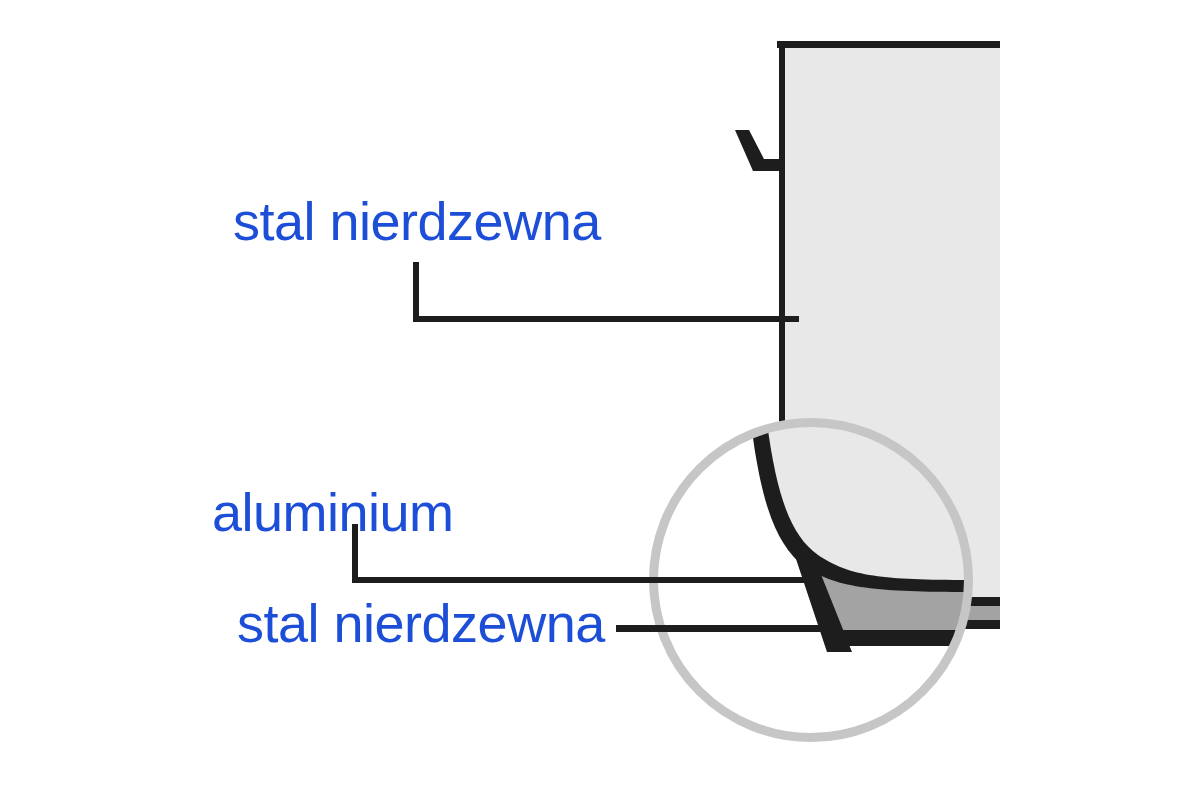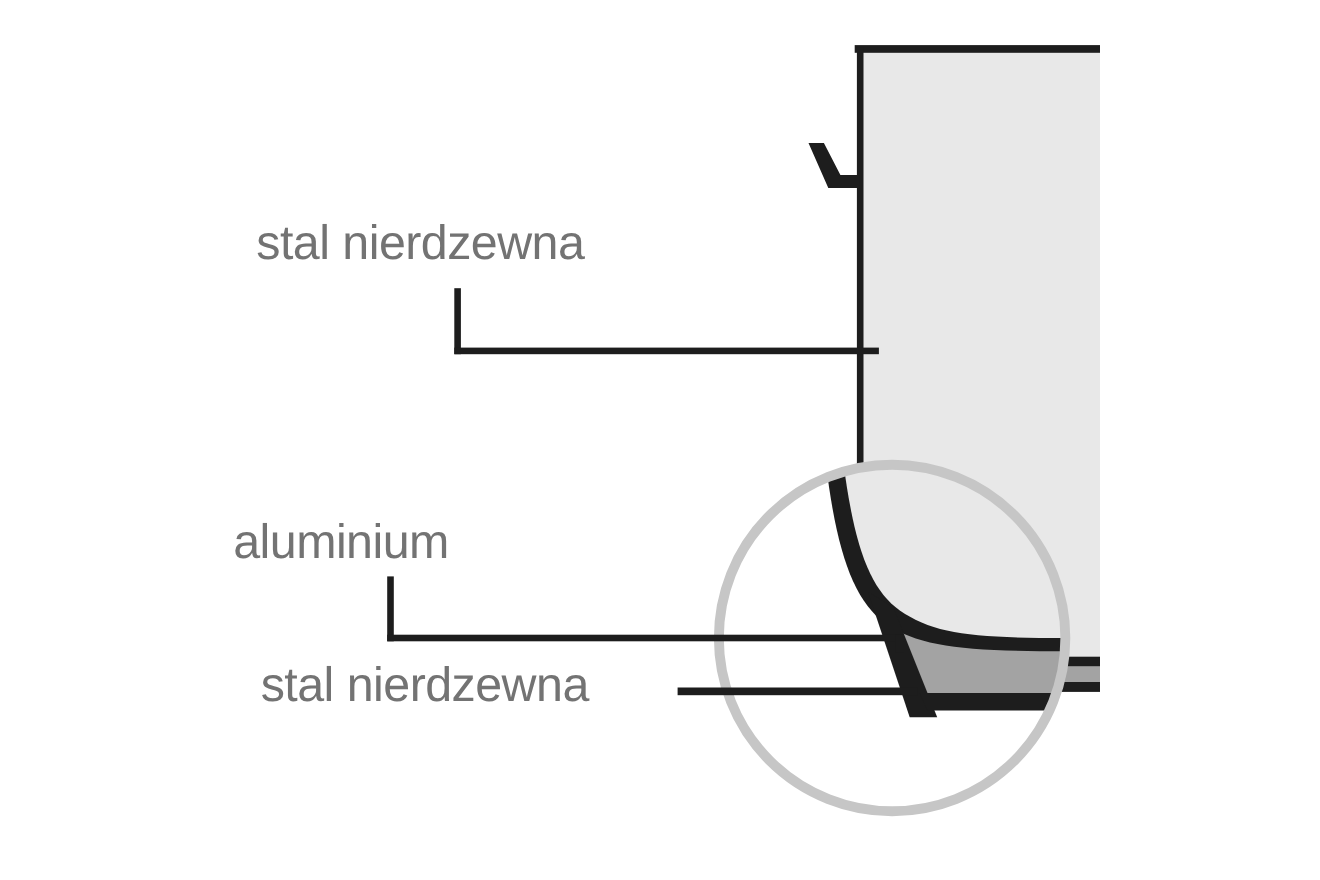--- a/index.html
+++ b/index.html
@@ -6,22 +6,22 @@
   #canvas{
     position:relative;
     width:1200px;height:800px;
     overflow:hidden;
     background:#ffffff;
     font-family:"Liberation Sans", sans-serif;
   }
   #diagram-svg{position:absolute;left:0;top:0;}
   .diagram-label{
     position:absolute;
-    color:#737373;
-    font-size:44px;
+    color:#1d4ed8;
+    font-size:54px;
     line-height:54px;
     letter-spacing:-0.5px;
     white-space:nowrap;
     user-select:none;
   }
   .leader{
     position:absolute;
     background:#1d1d1d;
   }
 </style>
@@ -64,17 +64,17 @@
   <div class="leader" style="left:413px;top:316px;width:386px;height:6px;"></div>
 
   <div class="leader" style="left:352px;top:524px;width:6px;height:59px;"></div>
   <div class="leader" style="left:352px;top:577px;width:469px;height:6px;"></div>
   <div class="leader" style="left:814px;top:577px;width:7px;height:16px;"></div>
 
   <div class="leader" style="left:616px;top:625px;width:218px;height:7px;"></div>
 
   <div class="diagram-label" style="left:233px;top:194px;">stal nierdzewna</div>
 
-  <div class="diagram-label" style="left:212px;top:466px;">aluminium</div>
+  <div class="diagram-label" style="left:212px;top:485px;">aluminium</div>
 
   <div class="diagram-label" style="left:237px;top:596px;">stal nierdzewna</div>
 
 </div>
 
 </body></html>

